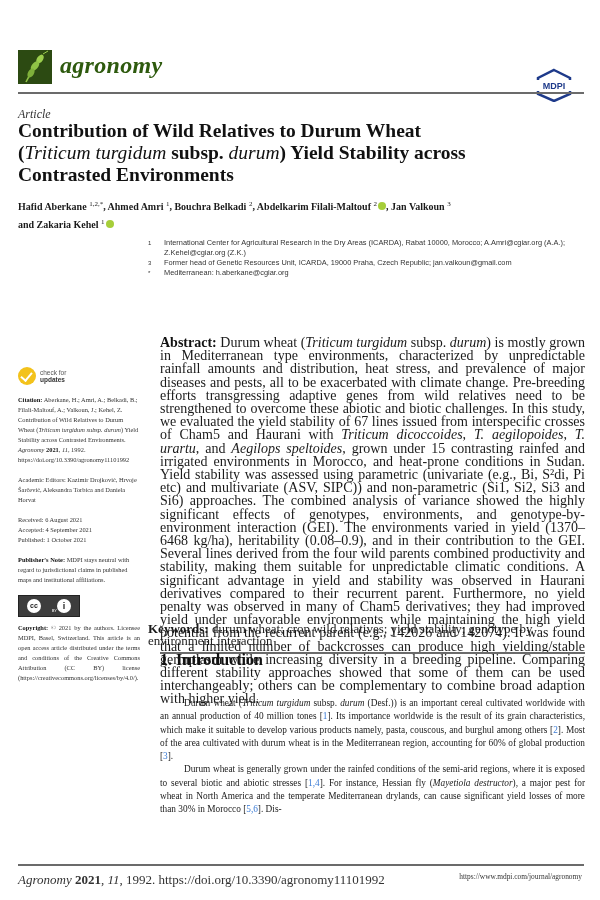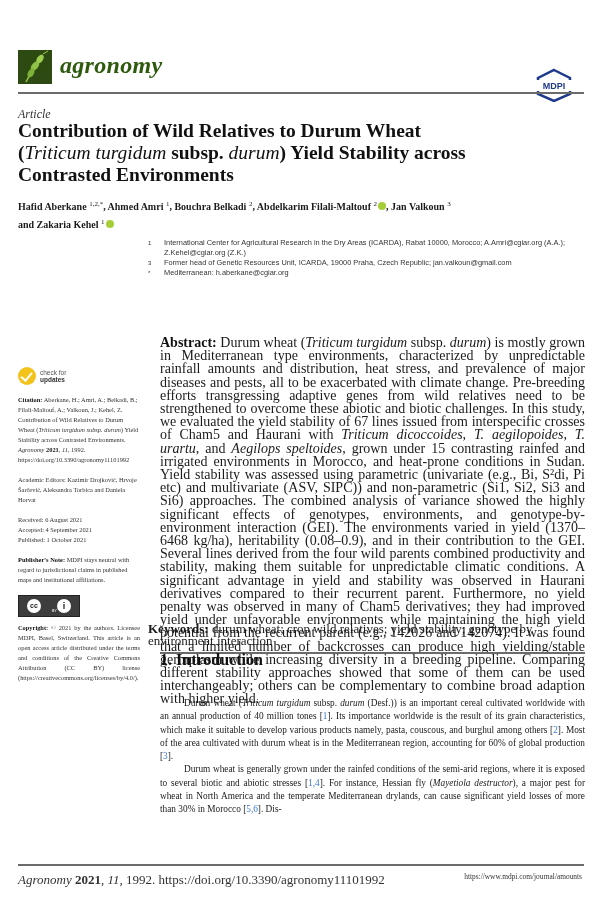--- a/index.html
+++ b/index.html
@@ -164,13 +164,13 @@
   </p>
   <p>
     <span>Durum wheat is generally grown under the rainfed conditions of the semi-arid regions, where it is exposed to several biotic and abiotic stresses [</span><a class="cite">1,4</a><span>]. For instance, Hessian fly (</span><i>Mayetiola destructor</i><span>), a major pest for wheat in North America and the temperate Mediterranean drylands, can cause significant yield losses of more than 30% in Morocco [</span><a class="cite">5,6</a><span>]. Dis-</span>
   </p>
 </div>
 
 <div class="footer-rule"></div>
 <div class="footer-left">
   <i>Agronomy</i><b> 2021</b><span>, </span><i>11</i><span>, 1992. https://doi.org/10.3390/agronomy11101992</span>
 </div>
-<div class="footer-right">https://www.mdpi.com/journal/amounts</div>
+<div class="footer-right">https://www.mdpi.com/journal/agronomy</div>
 
 </body></html>

